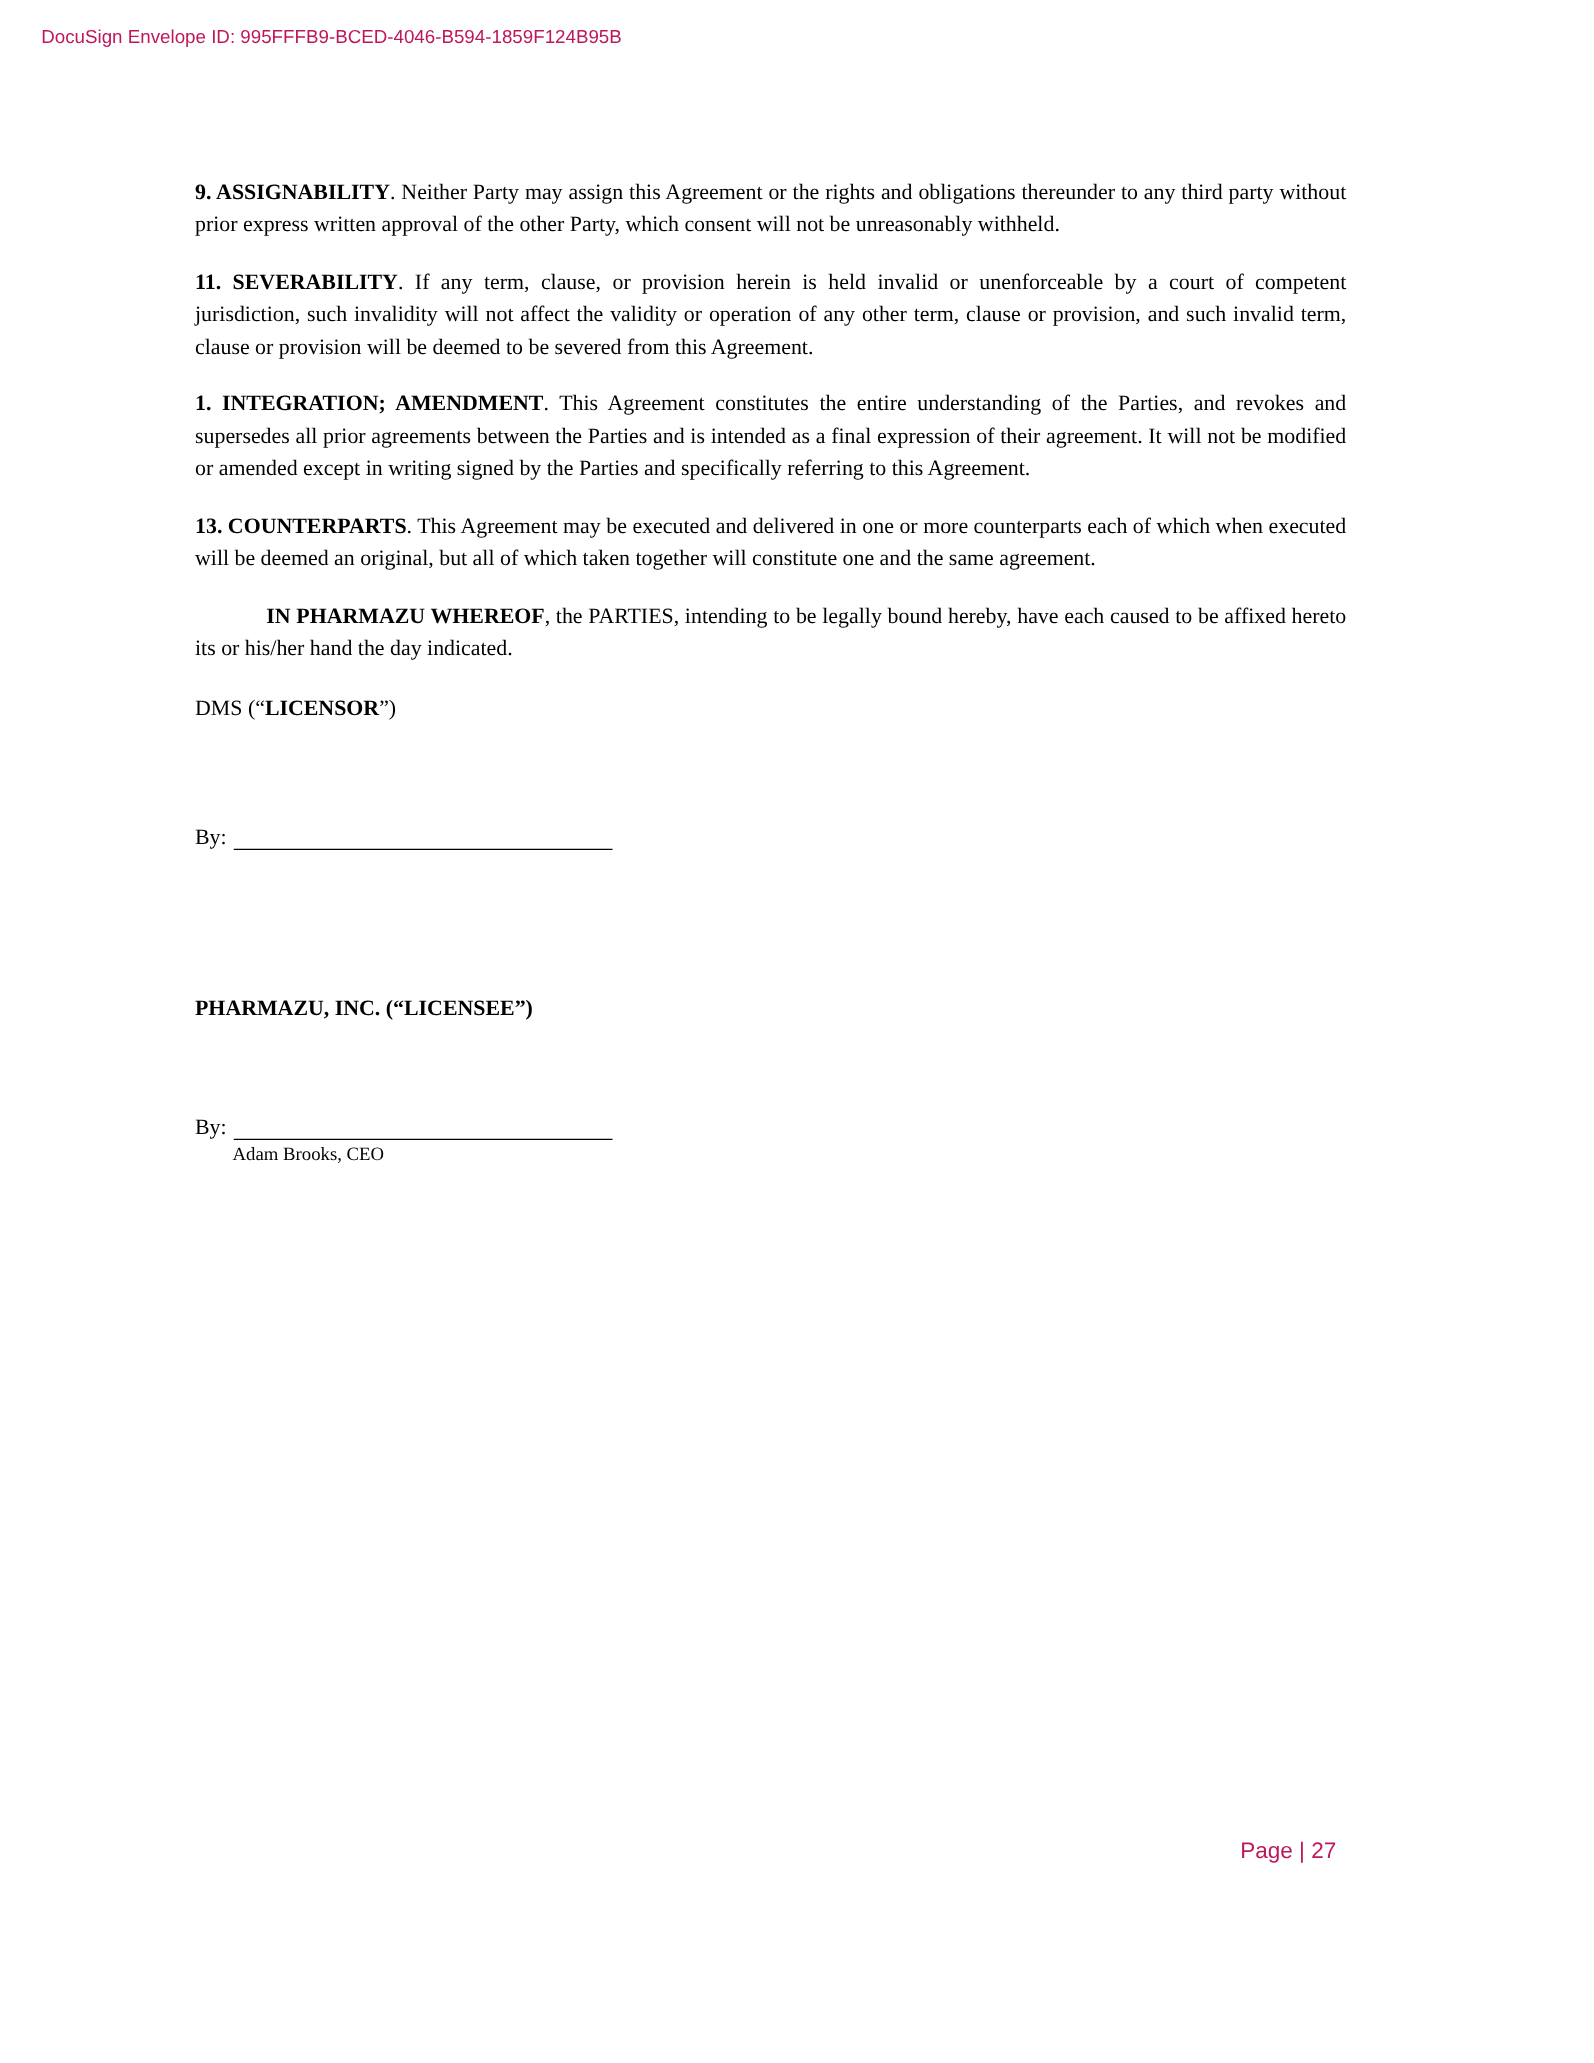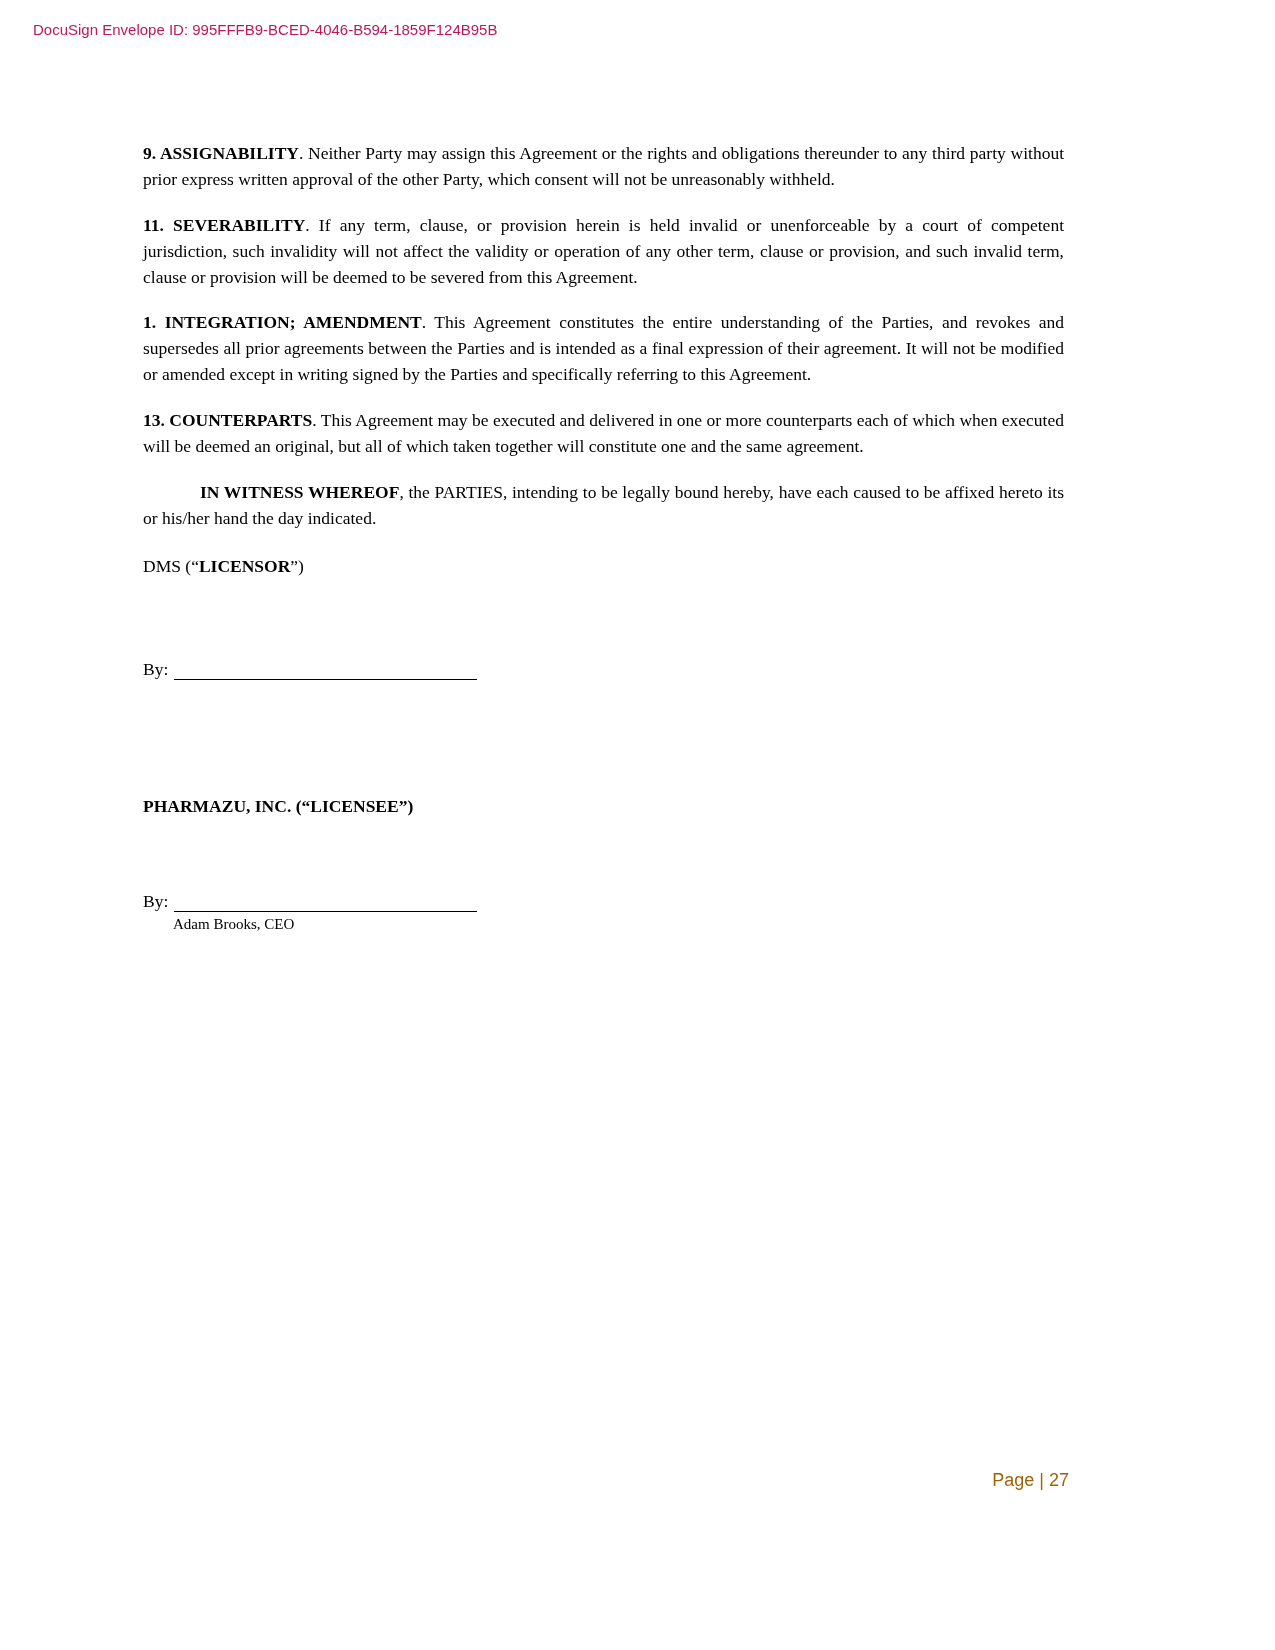--- a/index.html
+++ b/index.html
@@ -19,21 +19,21 @@
     position: absolute;
     top: 21px;
     left: 33px;
     font-family: "Liberation Sans", sans-serif;
     font-size: 15px;
     color: #be185d;
     white-space: nowrap;
   }
   .content {
     position: absolute;
-    left: 143px;
+    left: 156px;
     top: 141px;
     width: 921px;
   }
   p.section {
     font-size: 17.5px;
     line-height: 1.48;
     text-align: justify;
     margin: 0 0 20px 0;
   }
   p.witness {
@@ -75,40 +75,40 @@
   }
   b { font-weight: bold; }
   .page-footer {
     position: absolute;
     top: 1470px;
     left: 143px;
     width: 926px;
     text-align: right;
     font-family: "Liberation Sans", sans-serif;
     font-size: 18px;
-    color: #a16207;
+    color: #be185d;
   }
 </style>
 </head>
 <body>
 
 <div class="docusign-header">DocuSign Envelope ID: 995FFFB9-BCED-4046-B594-1859F124B95B</div>
 
 <div class="content">
 
   <p class="section"><b>9. ASSIGNABILITY</b><span>. Neither Party may assign this Agreement or the rights and obligations thereunder to any third party without prior express written approval of the other Party, which consent will not be unreasonably withheld.</span></p>
 
 
   <p class="section"><b>11. SEVERABILITY</b><span>. If any term, clause, or provision herein is held invalid or unenforceable by a court of competent jurisdiction, such invalidity will not affect the validity or operation of any other term, clause or provision, and such invalid term, clause or provision will be deemed to be severed from this Agreement.</span></p>
 
   <p class="section"><b>1. INTEGRATION; AMENDMENT</b><span>. This Agreement constitutes the entire understanding of the Parties, and revokes and supersedes all prior agreements between the Parties and is intended as a final expression of their agreement. It will not be modified or amended except in writing signed by the Parties and specifically referring to this Agreement.</span></p>
 
   <p class="section"><b>13. COUNTERPARTS</b><span>. This Agreement may be executed and delivered in one or more counterparts each of which when executed will be deemed an original, but all of which taken together will constitute one and the same agreement.</span></p>
 
-  <p class="witness"><b>IN WITNESS WHEREOF</b><span>, the PARTIES, intending to be legally bound hereby, have each caused to be affixed hereto its or his/her hand the day indicated.</span></p>
+  <p class="witness"><b>IN PHARMAZU WHEREOF</b><span>, the PARTIES, intending to be legally bound hereby, have each caused to be affixed hereto its or his/her hand the day indicated.</span></p>
 
   <p class="party-line licensor-line"><span>DMS (“</span><b>LICENSOR</b><span>”)</span></p>
 
   <p class="by-block by-block-1"><span>By:</span><span class="sig-line"></span></p>
 
   <p class="party-line licensee-line">PHARMAZU, INC. (“LICENSEE”)</p>
 
   <p class="by-block"><span>By:</span><span class="sig-line"></span></p>
 
   <p class="signer-name">Adam Brooks, CEO</p>

